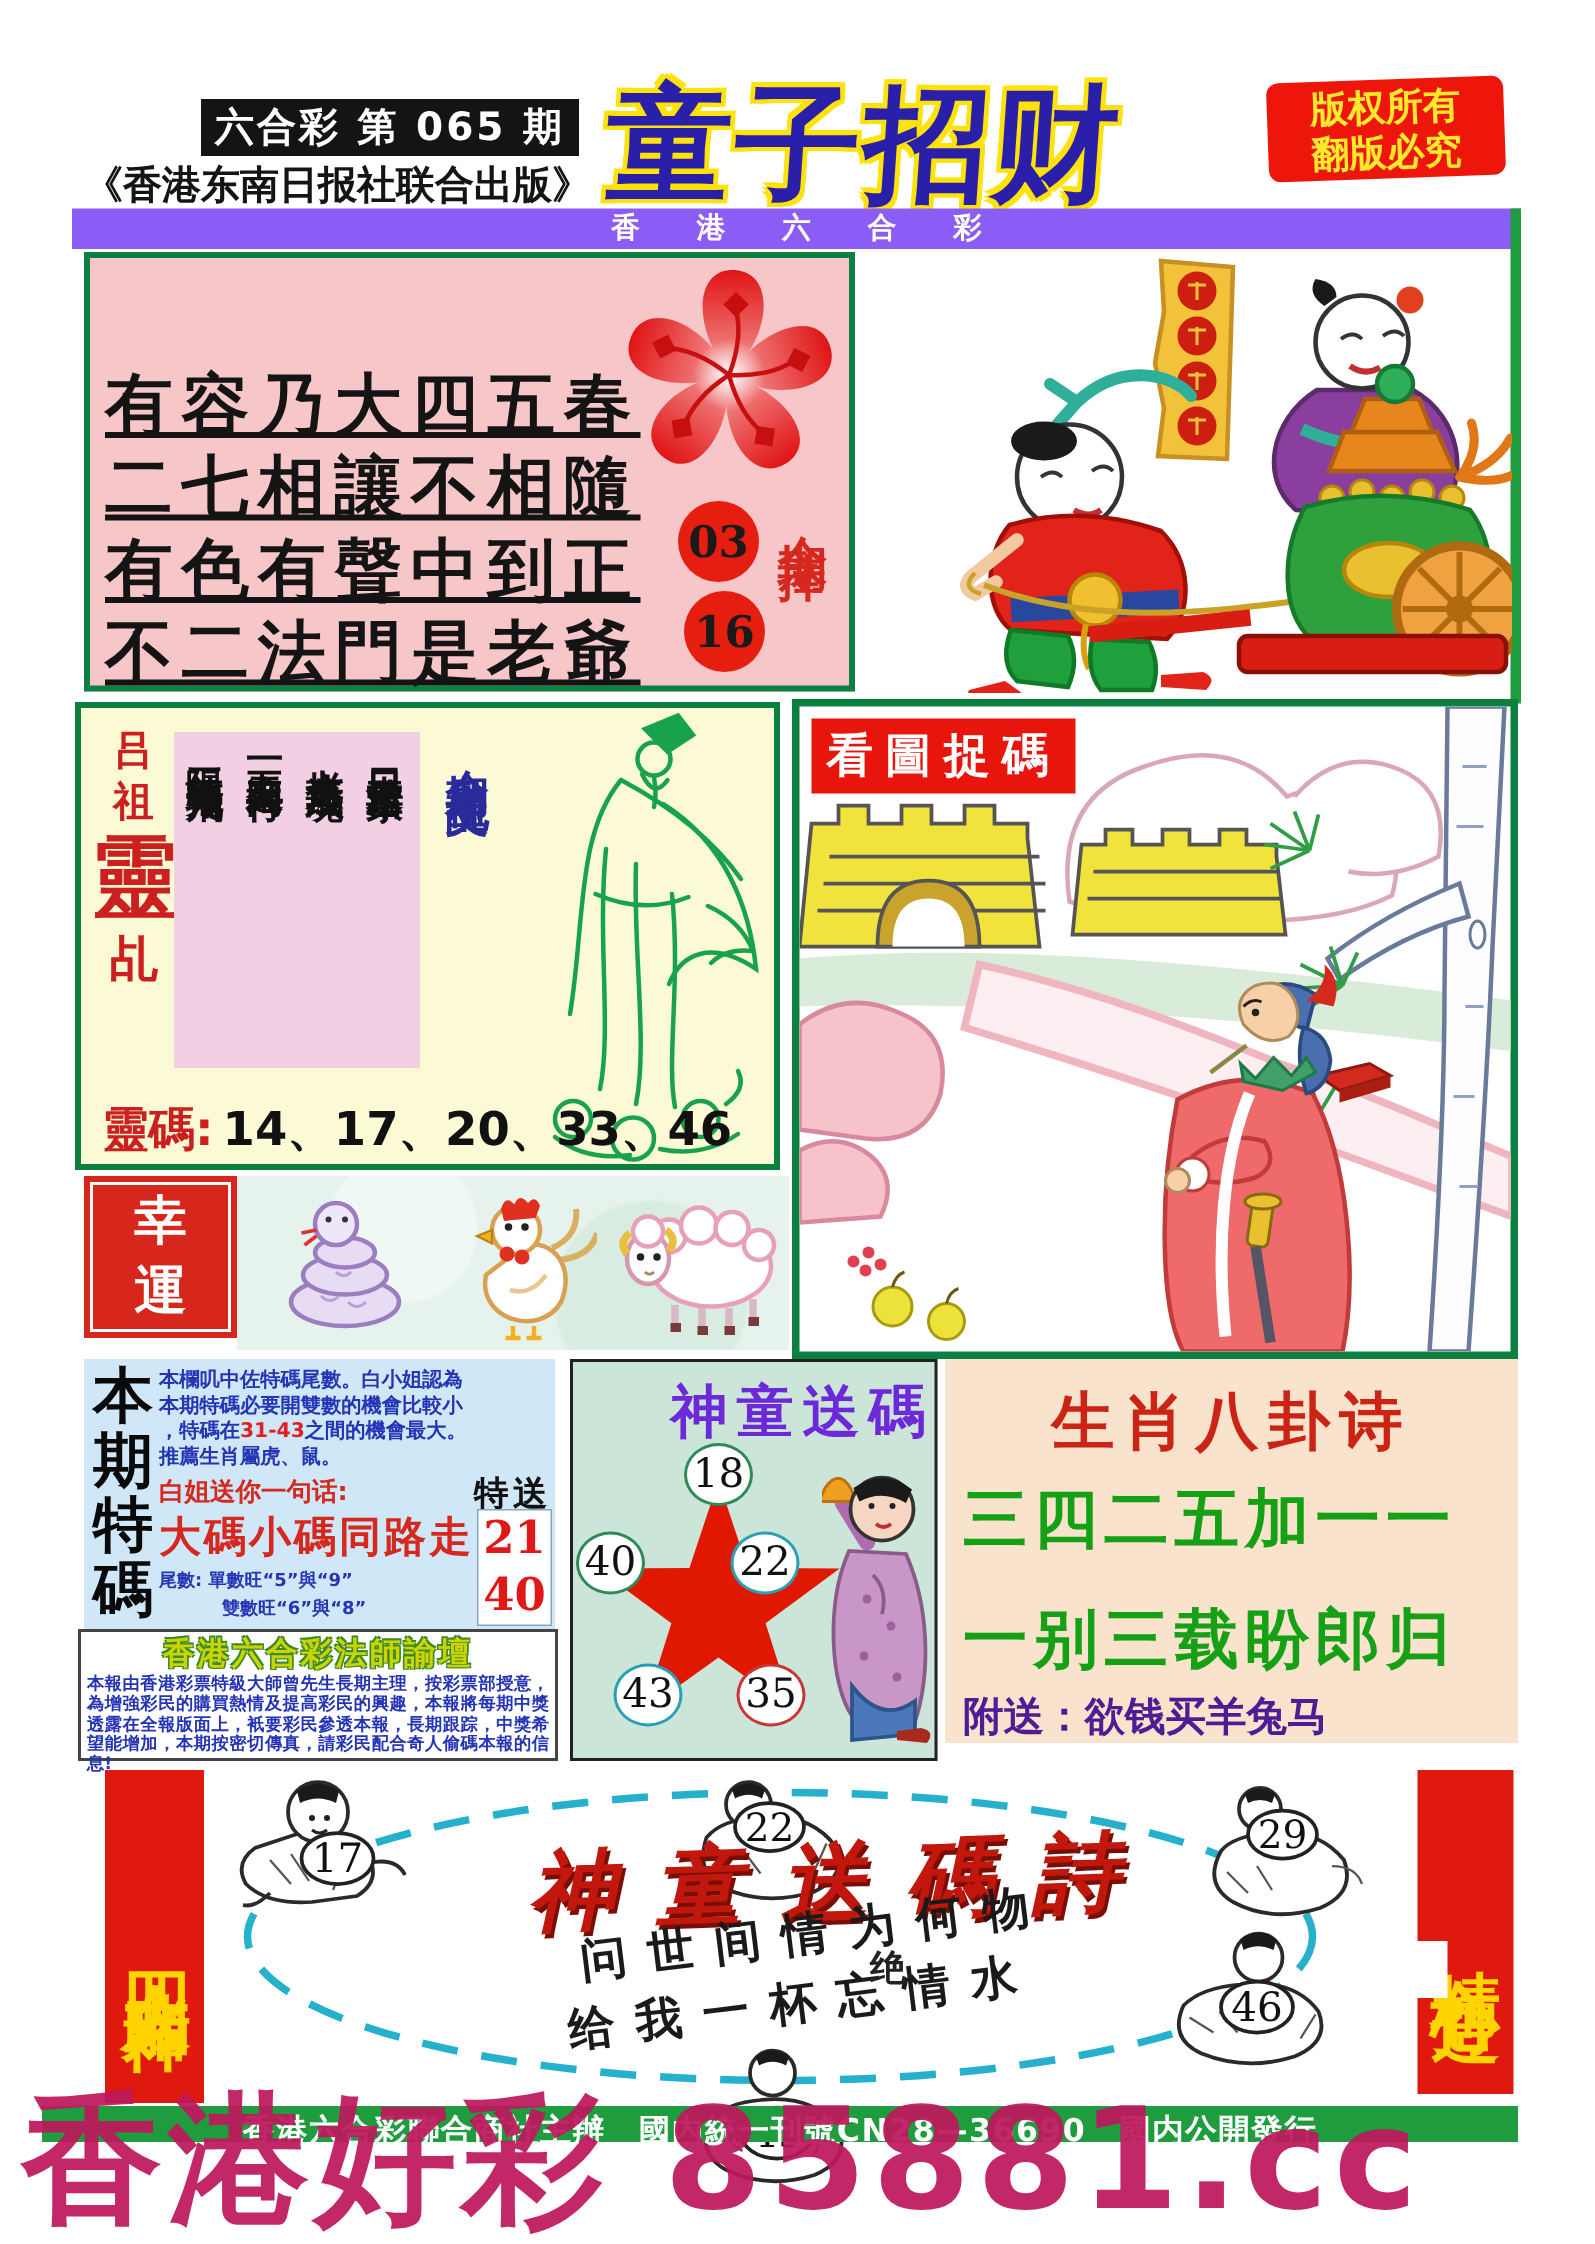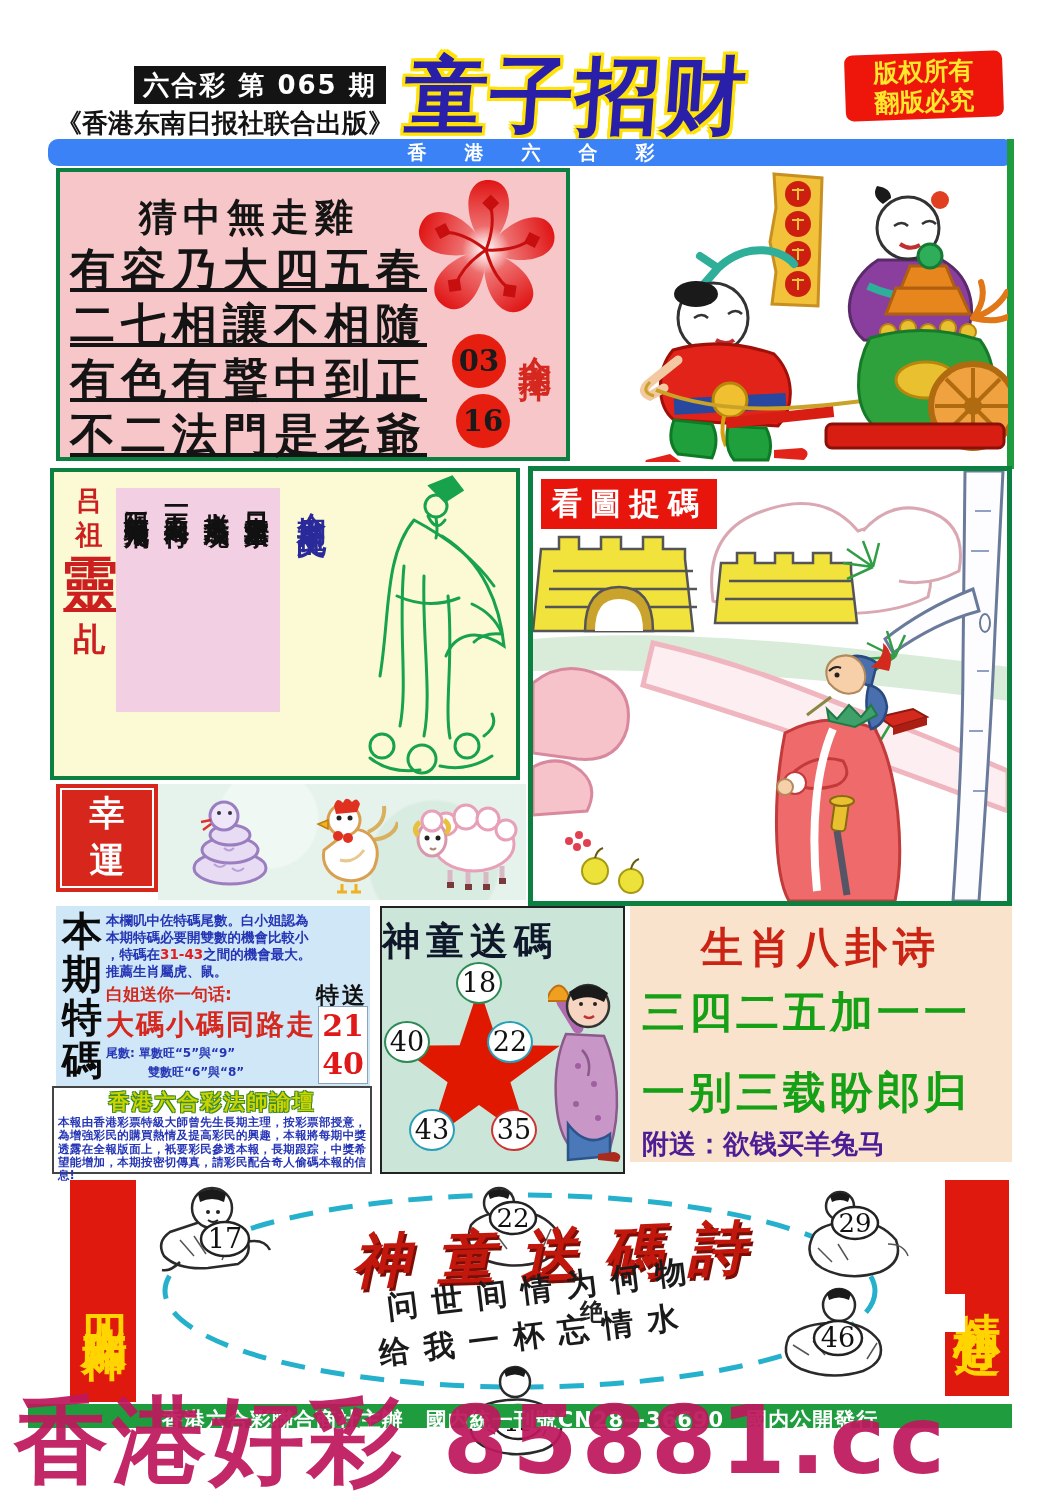--- a/index.html
+++ b/index.html
@@ -13,22 +13,22 @@
   
   .issue-box { left:134px; top:66px; width:252px; height:38px; background:#141414;
     color:#fff; font-size:26px; font-weight:bold; text-align:center; line-height:38px; letter-spacing:2px; }
   .publisher { left:56px; top:106px; font-size:26px; font-weight:bold; color:#141414; }
   .main-title { left:404px; top:40px; font-size:84px; font-weight:900; color:#2a1fa8;
     letter-spacing:2px; transform:skewX(-4deg); white-space:nowrap;
     text-shadow:3px 3px 0 #ffe207,-3px -3px 0 #ffe207,3px -3px 0 #ffe207,-3px 3px 0 #ffe207,0 3px 0 #ffe207,0 -3px 0 #ffe207,3px 0 0 #ffe207,-3px 0 0 #ffe207; }
   .stamp { left:845px; top:53px; width:158px; height:66px; background:#ee160b; border-radius:8px;
     transform:rotate(-2deg); color:#ffe92a; font-weight:bold; font-size:25px; line-height:30px;
     text-align:center; padding-top:4px; }
-  .green-bar { left:48px; top:139px; width:966px; height:27px; background:#3b82f6; color:#fff;
-    font-size:19px; font-weight:bold; text-align:center; letter-spacing:38px; line-height:27px; padding-left:38px;border-radius:10px; }
+  .green-bar { left:48px; top:139px; width:966px; height:27px; background:#8b5cf6; color:#fff;
+    font-size:19px; font-weight:bold; text-align:center; letter-spacing:38px; line-height:27px; padding-left:38px; }
   .right-frame { left:1007px; top:139px; width:7px; height:330px; background:#1f9c3e; }
 
   
   .poem-box { left:56px; top:168px; width:514px; height:293px; background:#f7c6c8; border:4px solid #0b8040; }
   .poem-title { left:34px; top:20px; width:310px; text-align:center; font-size:38px; font-weight:900;
     color:#141414; letter-spacing:6px; }
   .poem-lines { left:10px; top:70px; font-size:45px; font-weight:900; line-height:55px;
     letter-spacing:6px; color:#141414; white-space:pre-line;text-decoration:underline; }
   .flower-wrap { right:4px; top:2px; width:168px; height:158px; }
   .ball { width:54px; height:54px; border-radius:50%; background:#e51e10; color:#1a1a1a;
@@ -89,22 +89,22 @@
   .gift-box div { color:#e01818; font-size:30px; font-weight:bold; font-family:"DejaVu Serif", serif; line-height:38px; }
 
   
   .master-box { left:52px; top:1086px; width:320px; height:88px; background:#fff; border:2px solid #444; }
   .master-title { width:100%; text-align:center; font-size:21px; font-weight:900; color:#ccd400;
     text-shadow:1px 1px 0 #3c8a28, -1px -1px 0 #3c8a28, 1px -1px 0 #3c8a28, -1px 1px 0 #3c8a28; letter-spacing:2px;}
   .master-body { padding:0 4px; font-size:11.5px; font-weight:bold; color:#2535b5; line-height:13.3px; text-align:justify; }
 
   
   .shentong-box { left:380px; top:906px; width:245px; height:268px; background:#cbe6d8; border:2px solid #222; }
-  .shentong-title { top:8px; width:100%; text-align:left; font-size:38px; font-weight:900;
-    color:#0f172a; letter-spacing:6px; }
+  .shentong-title { top:8px; width:100%; text-align:right; font-size:38px; font-weight:900;
+    color:#6d28d9; letter-spacing:6px; }
   .star-wrap { left:12px; top:64px; width:170px; height:190px; }
   .badge { width:46px; height:42px; border-radius:50%; background:#fff; border:2px solid #2e8b57;
     color:#111; font-size:27px; font-family:"DejaVu Serif", serif; text-align:center; line-height:38px; }
   .b18 { left:74px; top:54px; } .b40 { left:2px; top:113px; border-color:#2e8b57;}
   .b22 { left:105px; top:113px; border-color:#2aa0b8; } .b43 { left:27px; top:201px; border-color:#2aa0b8; }
   .b35 { left:109px; top:201px; border-color:#cc3333; }
   .child-wrap { left:166px; top:66px; width:76px; height:198px; }
 
   
   .bagua-box { left:630px; top:906px; width:382px; height:256px; background:#fae3cc; }
@@ -146,21 +146,20 @@
   <div class="abs publisher">《香港东南日报社联合出版》</div>
   <div class="abs main-title">童子招财</div>
   <div class="abs stamp">
     <div>版权所有</div>
     <div>翻版必究</div>
   </div>
   <div class="abs green-bar">香港六合彩</div>
   <div class="abs right-frame"></div>
 
   <div class="abs poem-box">
-    <div class="abs poem-title">猜中無走雞</div>
     <div class="abs poem-lines">有容乃大四五春
 二七相讓不相隨
 有色有聲中到正
 不二法門是老爺</div>
     <div class="abs flower-wrap">
       <svg viewBox="0 0 168 158" width="168" height="158">
         <defs>
           <linearGradient id="pg" x1="0" y1="0" x2="0" y2="1">
             <stop offset="0" stop-color="#e01414"></stop>
               <stop offset="1" stop-color="#f59a9a"></stop>
@@ -308,20 +307,23 @@
           <path d="M52,92 C 46,152 56,212 48,252 M72,102 C 70,162 80,222 72,262 M96,122 C 102,182 92,232 98,264"></path>
           <path d="M45,122 q32,14 62,2"></path>
           <path d="M120,130 q22,10 30,30 q-18,-2 -28,8"></path>
           <circle cx="30" cy="272" r="12"></circle>
             <circle cx="70" cy="285" r="14"></circle>
             <circle cx="115" cy="272" r="12"></circle>
           <path d="M18,284 q20,16 50,12 M88,292 q28,6 52,-10 M132,262 q14,-10 8,-22"></path>
         </g>
       </svg>
     </div>
+    <div class="abs luzu-code">
+      <span class="lbl">靈碼:</span><span class="val">14、17、20、33、46</span>
+    </div>
   </div>
 
   <div class="abs pic-box">
     <svg viewBox="0 0 475 430" width="475" height="430">
 
       <path d="M0,168 C 120,158 260,168 475,196 L475,230 C 300,206 120,196 0,200 z" fill="#d9ecd9"></path>
       <path d="M120,172 C 200,190 260,214 320,238 C 390,262 440,286 475,300 L475,340 C 420,320 340,290 260,262 C 200,242 150,226 110,214 z" fill="#fdeef1" stroke="#f0b6c0" stroke-width="5"></path>
 
       <path d="M180,130 q-10,-70 50,-90 q60,-22 95,20 q30,-12 55,10 q25,20 15,56 q-40,20 -110,16 q-70,0 -105,-12 z" fill="#fff" stroke="#d9a8b2" stroke-width="3"></path>
       <path d="M330,60 q30,-34 70,-18 q34,14 26,58 q-30,16 -60,10" fill="#fff" stroke="#d9a8b2" stroke-width="3"></path>

